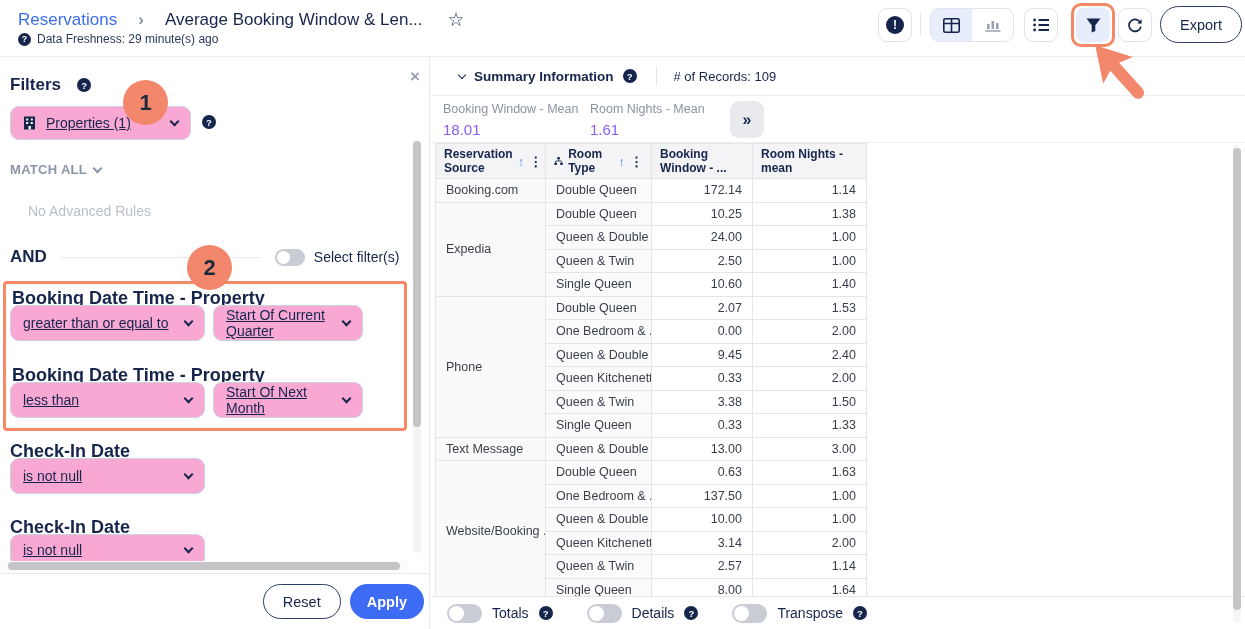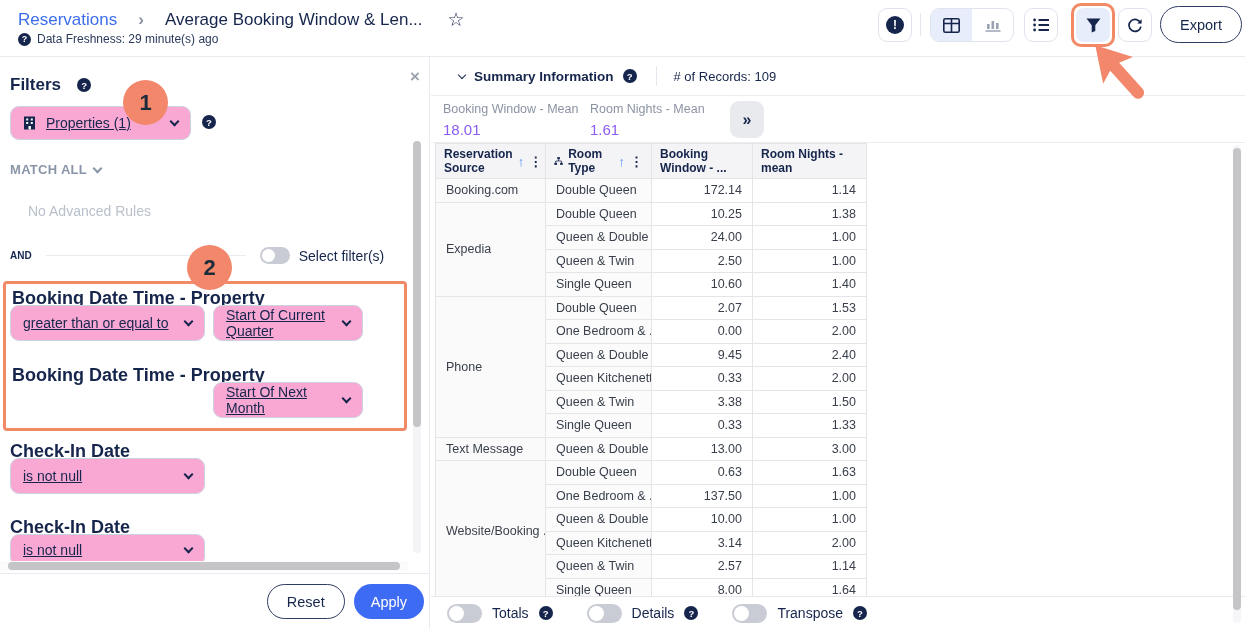--- a/index.html
+++ b/index.html
@@ -56,42 +56,42 @@
   .props-help { position:absolute; left:202px; top:58px; }
   .badge { position:absolute; width:45px; height:45px; border-radius:50%; background:#f2876b;
     display:flex; align-items:center; justify-content:center; font-size:22px; font-weight:bold;
     color:#1c2b3a; z-index:8; }
   .badge1 { left:123px; top:23px; }
   .badge2 { left:187px; top:188px; }
   .match-all { position:absolute; left:10px; top:105px; display:flex; align-items:center; gap:7px;
     font-size:13px; font-weight:bold; color:#8b95a8; letter-spacing:.3px; cursor:pointer; }
   .no-rules { position:absolute; left:28px; top:146px; font-size:14px; color:#b9c0cb; }
   .and-row { position:absolute; left:10px; top:190px; width:392px; display:flex; align-items:center; }
-  .and-label { font-size:10px; font-weight:bold; color:#16254c; }
+  .and-label { font-size:17px; font-weight:bold; color:#16254c; }
   .and-line { flex:1; height:1px; background:#e8ebf0; margin:0 14px; max-width:200px; }
   .toggle { border-radius:9px; background:#c9ccd4; position:relative; flex:0 0 auto; cursor:pointer; }
   .toggle .knob { position:absolute; left:2px; top:2px; background:#fff; border-radius:50%; }
   .tog-sm { width:30px; height:17px; }
   .tog-sm .knob { width:13px; height:13px; }
   .sel-filters-label { font-size:14px; color:#16254c; margin-left:9px; }
   .orange-box { position:absolute; left:3px; top:224px; width:404px; height:150px;
     border:3px solid #f28a66; border-radius:4px; z-index:2; }
   .rule-label { position:absolute; left:12px; font-size:18px; font-weight:bold; color:#16254c; }
   .rule-dd-op { position:absolute; left:10px; width:195px; height:36px; }
   .rule-dd-val { position:absolute; left:213px; width:150px; height:36px; }
   .hscroll { position:absolute; left:0; top:504px; width:408px; height:10px; background:#fbfbfc; }
   .hscroll .thumb { position:absolute; left:8px; top:1px; width:392px; height:8px; background:#c5c5c8; border-radius:4px; }
   .vscroll-left { position:absolute; right:8px; top:84px; width:8px; height:412px; background:#f4f4f6; border-radius:4px; }
   .vscroll-left .thumb { position:absolute; left:0; top:0; width:8px; height:286px; background:#c5c5c8; border-radius:4px; }
   .panel-footer { position:absolute; left:0; top:516px; width:429px; height:56px; border-top:1px solid #e9ebf1;
     background:#fff; display:flex; align-items:center; justify-content:flex-end; gap:9px; padding-right:5px; }
   .reset-btn { height:35px; padding:0 19px; border:1.5px solid #2e3d63; border-radius:18px; background:#fff;
     color:#16254c; font-size:14.5px; font-weight:500; display:flex; align-items:center; cursor:pointer; }
   .apply-btn { height:35px; padding:0 17px; border:none; border-radius:18px; background:#3e6bf4;
-    color:#fff; font-size:14.5px; font-weight:400; display:flex; align-items:center; cursor:pointer; }
+    color:#fff; font-size:14.5px; font-weight:700; display:flex; align-items:center; cursor:pointer; }
 
   
   .content { position:absolute; left:431px; top:57px; width:814px; height:572px; background:#fff; }
   .sum-header { position:absolute; left:0; top:0; width:100%; height:39px; border-bottom:1px solid #ededf1;
     display:flex; align-items:center;padding-left:8px; }
   .sum-title { display:flex; align-items:center; gap:9px; margin-left:20px; font-size:13.5px;
     font-weight:bold; color:#16254c; cursor:pointer; }
   .chev-dn { width:6px; height:6px; border-right:1.8px solid #16254c; border-bottom:1.8px solid #16254c;
     transform:rotate(45deg); margin-top:-3px; }
   .sum-divider { width:1px; height:20px; background:#e4e7ee; margin:0 17px 0 19px; }
@@ -253,20 +253,24 @@
   <div class="dd rule-dd-op" style="top:248px;">
     <span>greater than or equal to</span>
     <span class="chev"></span>
   </div>
   <div class="dd rule-dd-val" style="top:248px;">
     <span>Start Of Current Quarter</span>
     <span class="chev"></span>
   </div>
 
   <div class="rule-label" style="top:308px;">Booking Date Time - Property</div>
+  <div class="dd rule-dd-op" style="top:325px;">
+    <span>less than</span>
+    <span class="chev"></span>
+  </div>
   <div class="dd rule-dd-val" style="top:325px;">
     <span>Start Of Next Month</span>
     <span class="chev"></span>
   </div>
 
   <div class="rule-label" style="top:384px; left:10px;">Check-In Date</div>
   <div class="dd rule-dd-op" style="top:401px;">
     <span>is not null</span>
     <span class="chev"></span>
   </div>

